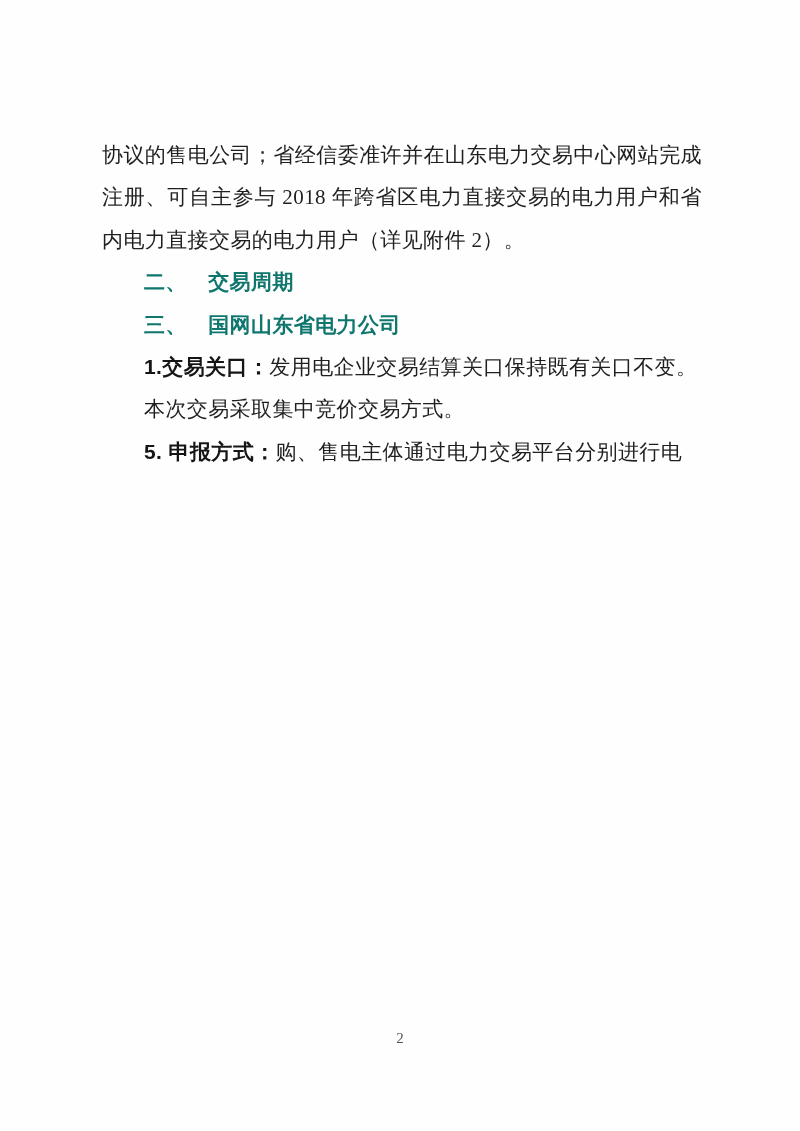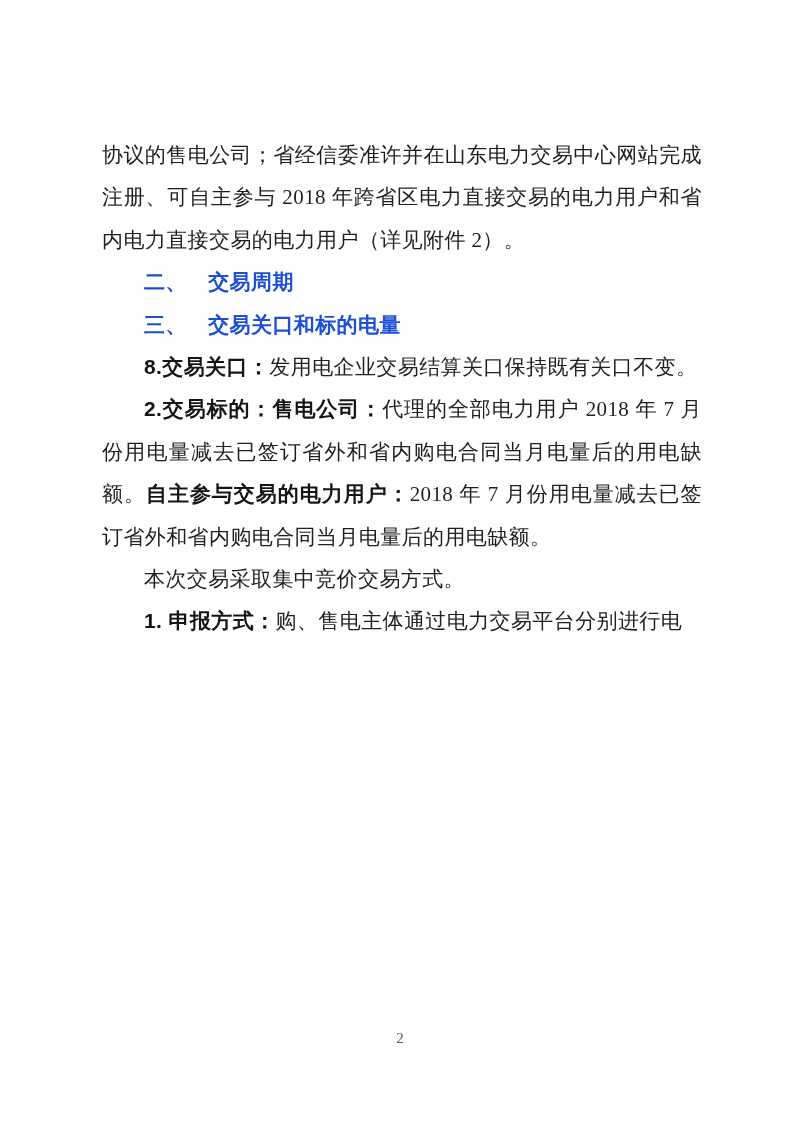--- a/index.html
+++ b/index.html
@@ -35,21 +35,21 @@
     text-indent: 0;
   }
   .b {
     font-weight: bold;
     font-family: "Liberation Sans", sans-serif;
     color: #151515;
   }
   .heading {
     font-weight: bold;
     font-family: "Liberation Sans", sans-serif;
-    color: #1d4ed8;
+    color: #0f766e;
   }
   .page-number {
     position: absolute;
     top: 1030px;
     left: 0;
     width: 100%;
     text-align: center;
     font-size: 15px;
     color: #555555;
     font-family: "Liberation Serif", serif;
@@ -62,27 +62,26 @@
   <div class="content">
 
     <p class="no-indent"><span>协议的售电公司；省经信委准许并在山东电力交易中心网站完成注册、可自主参与 2018 年跨省区电力直接交易的电力用户和省内电力直接交易的电力用户（详见附件 2）。</span></p>
 
 
 
 
     <p class="heading">二、　交易周期</p>
 
 
-    <p class="heading">三、　交易关口和标的电量</p>
+    <p class="heading">三、　国网山东省电力公司</p>
 
-    <p><span class="b">8.交易关口：</span><span>发用电企业交易结算关口保持既有关口不变。</span></p>
+    <p><span class="b">1.交易关口：</span><span>发用电企业交易结算关口保持既有关口不变。</span></p>
 
-    <p><span class="b">2.交易标的：</span><span class="b">售电公司：</span><span>代理的全部电力用户 2018 年 7 月份用电量减去已签订省外和省内购电合同当月电量后的用电缺额。</span><span class="b">自主参与交易的电力用户：</span><span>2018 年 7 月份用电量减去已签订省外和省内购电合同当月电量后的用电缺额。</span></p>
 
 
     <p><span>本次交易采取集中竞价交易方式。</span></p>
 
-    <p><span class="b">1. 申报方式：</span><span>购、售电主体通过电力交易平台分别进行电</span></p>
+    <p><span class="b">5. 申报方式：</span><span>购、售电主体通过电力交易平台分别进行电</span></p>
 
   </div>
 
   <div class="page-number">2</div>
 </div>
 
 </body></html>

